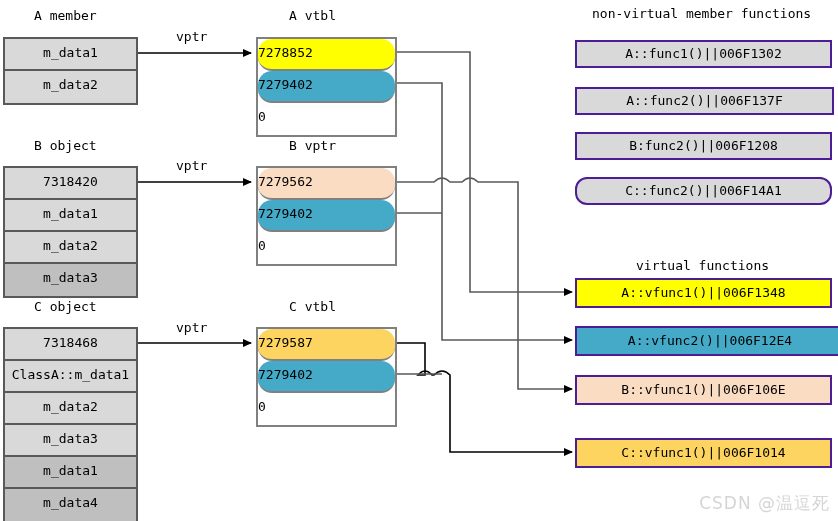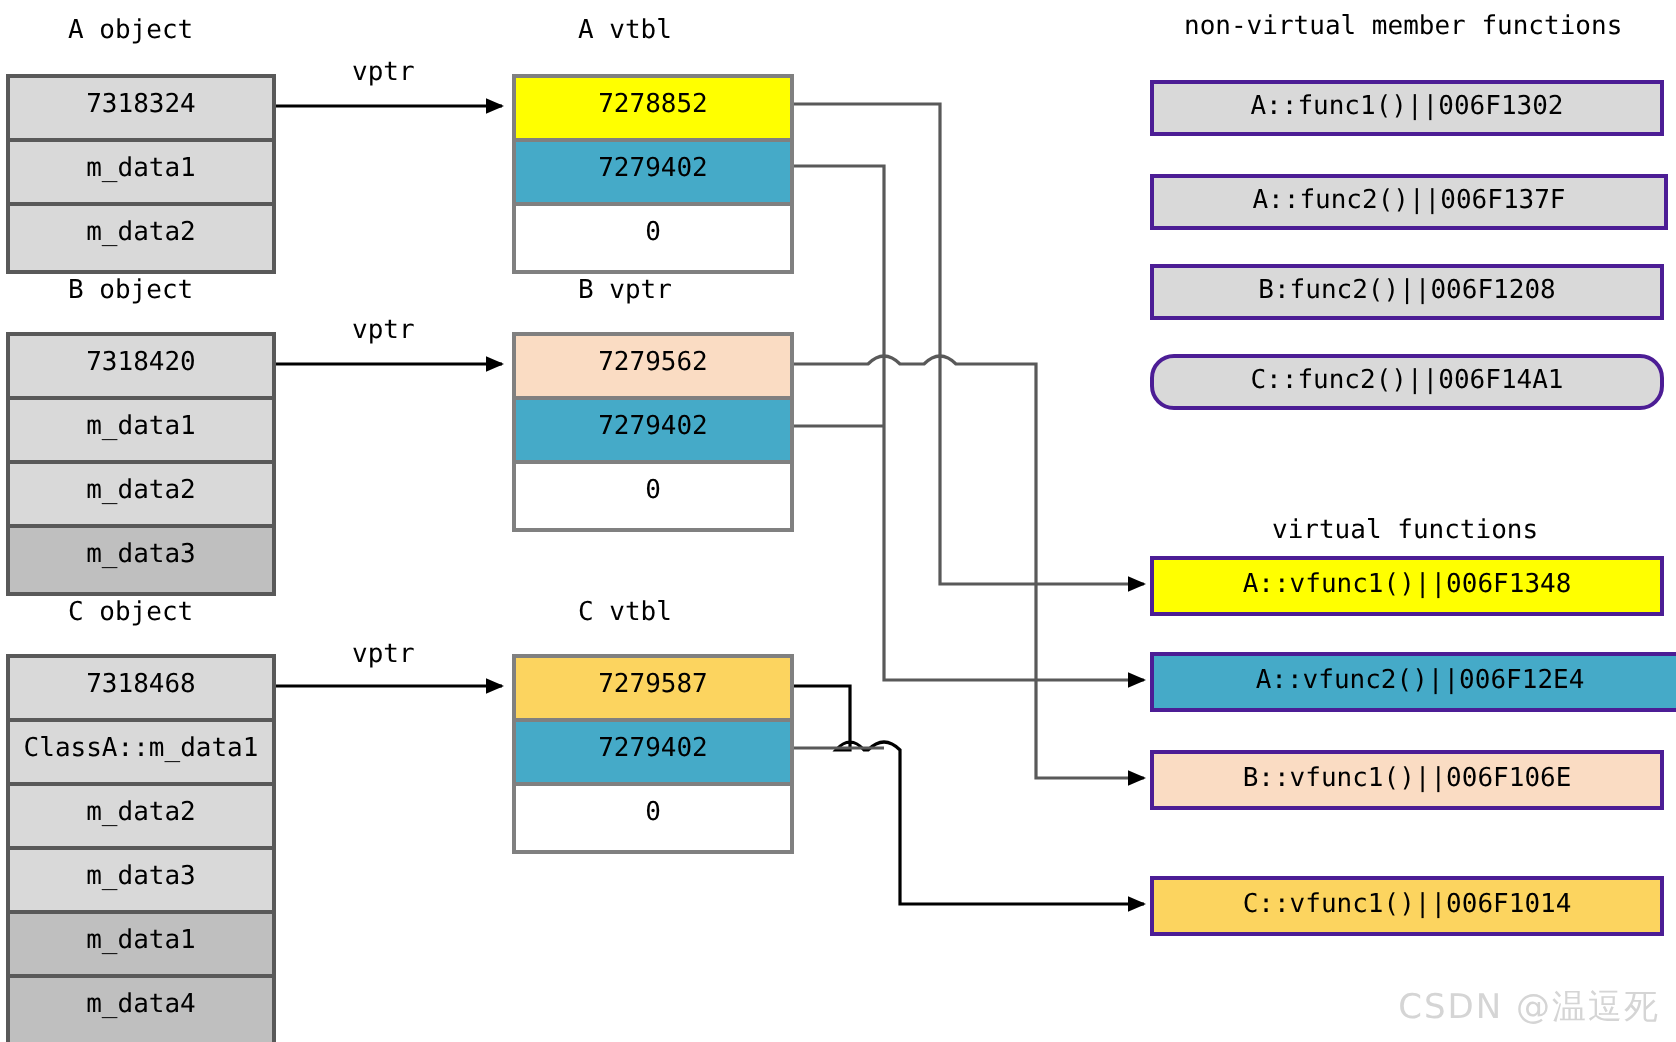--- a/index.html
+++ b/index.html
@@ -63,25 +63,26 @@
     position: absolute;
     border: 2px solid #808080;
     box-sizing: border-box;
     z-index: 2;
     background: #ffffff;
   }
   .vtbl-row {
     box-sizing: border-box;
     height: 32px;
     line-height: 28px;
-    text-align: center;
+    text-align: left;
     font-size: 13px;
     border-bottom: 2px solid #808080;
     overflow: hidden;
     white-space: nowrap;
+    border-radius: 14px;
   }
   .vtbl-row:last-child { border-bottom: none; }
 
   .fn-box {
     position: absolute;
     box-sizing: border-box;
     border: 2px solid #4c1d95;
     text-align: center;
     font-size: 13px;
     white-space: nowrap;
@@ -147,34 +148,33 @@
     <path d="M397,182 L434,182 Q442,174 450,182 L462,182 Q470,174 478,182 L518,182 L518,389 L572,389" stroke="#595959" stroke-width="1.6" fill="none" marker-end="url(#arwg)"></path>
 
     <path d="M397,213 L442,213" stroke="#595959" stroke-width="1.6" fill="none"></path>
 
     <path d="M397,343 L425,343 L425,375 L418,375 Q425,367 432,375 L434,375 Q442,367 450,375 L450,452 L572,452" stroke="#000000" stroke-width="1.6" fill="none" marker-end="url(#arw)"></path>
 
     <path d="M397,374 L510,374 Q518,366 526,374 L560,374" stroke="#595959" stroke-width="1.6" fill="none" opacity="0"></path>
     <path d="M397,374 L442,374" stroke="#595959" stroke-width="1.6" fill="none"></path>
   </svg>
 
-  <div class="caption" style="left:34px; top:8px;">A object</div>
+  <div class="caption" style="left:34px; top:8px;">A member</div>
   <div class="caption" style="left:34px; top:138px;">B object</div>
   <div class="caption" style="left:34px; top:299px;">C object</div>
 
   <div class="caption" style="left:289px; top:8px;">A vtbl</div>
   <div class="caption" style="left:289px; top:138px;">B vptr</div>
   <div class="caption" style="left:289px; top:299px;">C vtbl</div>
 
   <div class="vptr-label" style="left:176px; top:29px;">vptr</div>
   <div class="vptr-label" style="left:176px; top:158px;">vptr</div>
   <div class="vptr-label" style="left:176px; top:320px;">vptr</div>
 
   <div class="obj-table" style="left:3px; top:37px; width:135px;">
-    <div class="obj-row" style="background: rgb(217, 217, 217);">7318324</div>
     <div class="obj-row" style="background: rgb(217, 217, 217);">m_data1</div>
     <div class="obj-row" style="background: rgb(217, 217, 217);">m_data2</div>
   </div>
 
   <div class="obj-table" style="left:3px; top:166px; width:135px;">
     <div class="obj-row" style="background: rgb(217, 217, 217);">7318420</div>
     <div class="obj-row" style="background: rgb(217, 217, 217);">m_data1</div>
     <div class="obj-row" style="background: rgb(217, 217, 217);">m_data2</div>
     <div class="obj-row shade-dark" style="background: rgb(191, 191, 191);">m_data3</div>
   </div>

